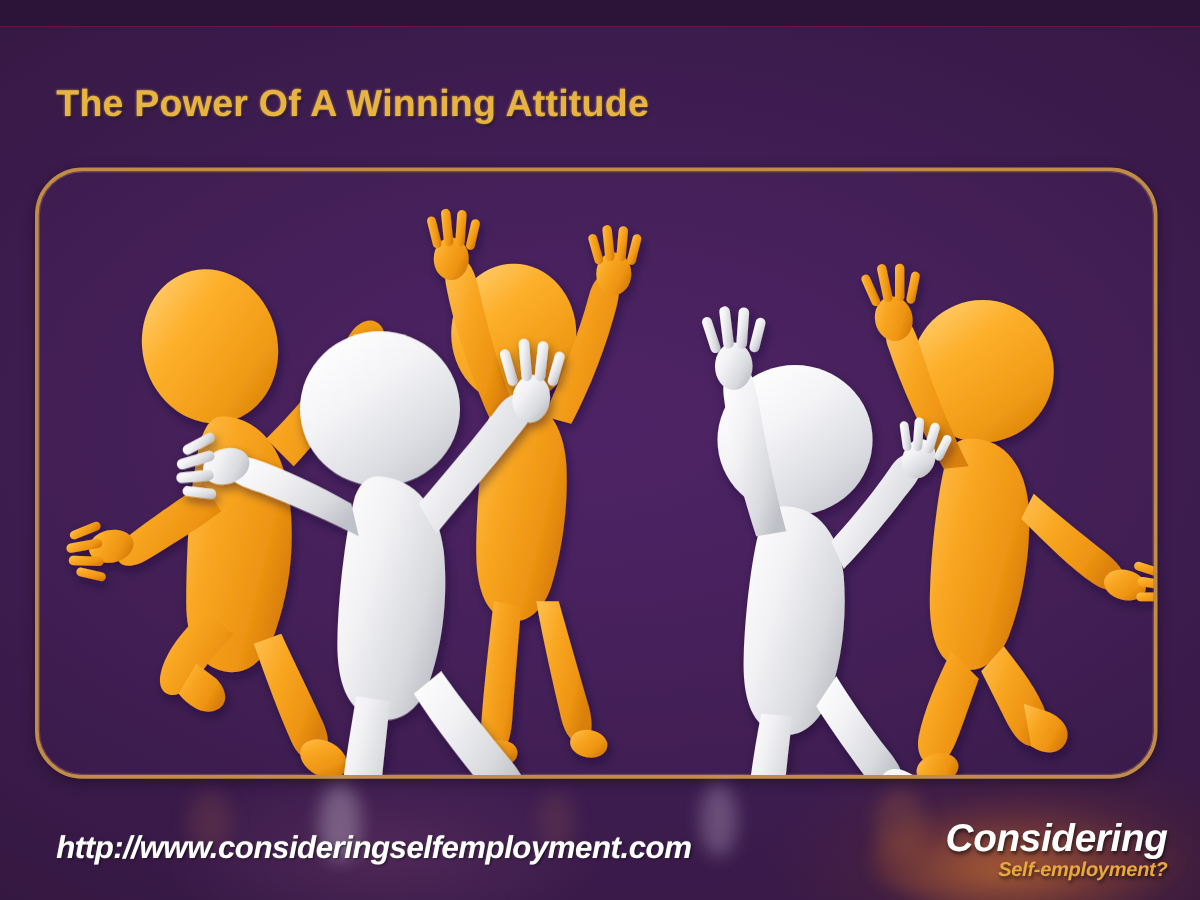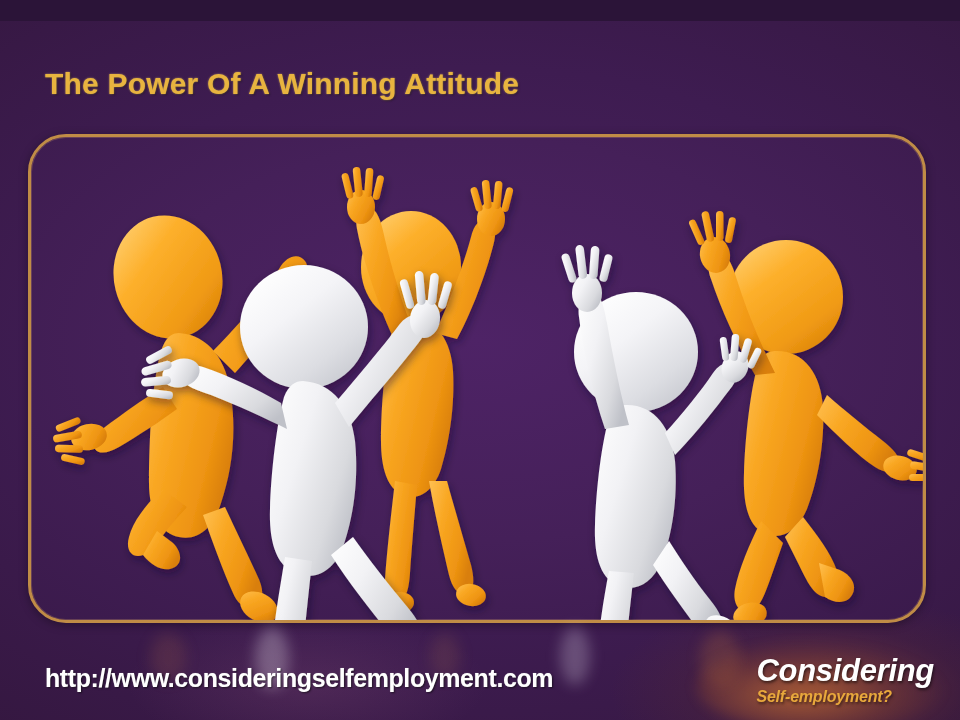--- a/index.html
+++ b/index.html
@@ -85,32 +85,33 @@
     pointer-events: none;
   }
 
   
   #url {
     position: absolute;
     left: 45px;
     top: 643px;
     font-size: 25px;
     font-weight: bold;
+    font-style: italic;
     color: #ffffff;
     text-shadow: 1px 1px 2px rgba(0,0,0,0.6), 0 0 1px rgba(255,255,255,0.5);
     white-space: nowrap;
     letter-spacing: -0.4px;
   }
 
   
   #logo {
     position: absolute;
     right: 26px;
     top: 634px;
-    text-align: left;
+    text-align: right;
     line-height: 1;
   }
   #logo-glow {
     position: absolute;
     right: 14px;
     top: 620px;
     width: 250px;
     height: 90px;
     border-radius: 50%;
     background: radial-gradient(ellipse at 40% 60%, rgba(214,120,48,0.55) 0%, rgba(160,80,40,0.22) 45%, rgba(0,0,0,0) 72%);

